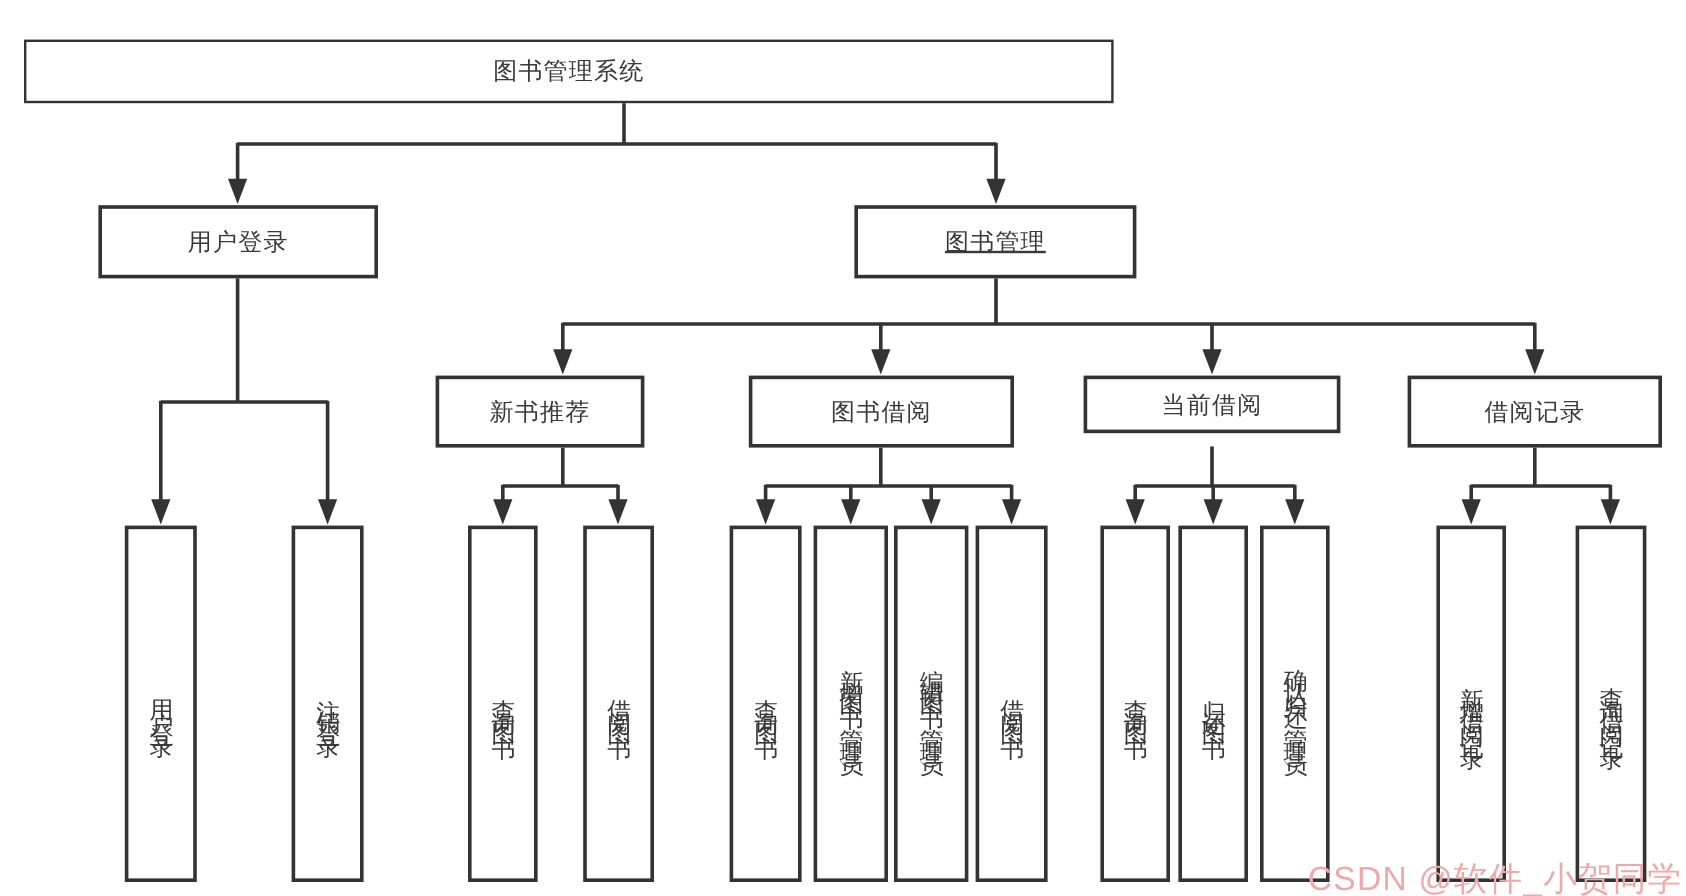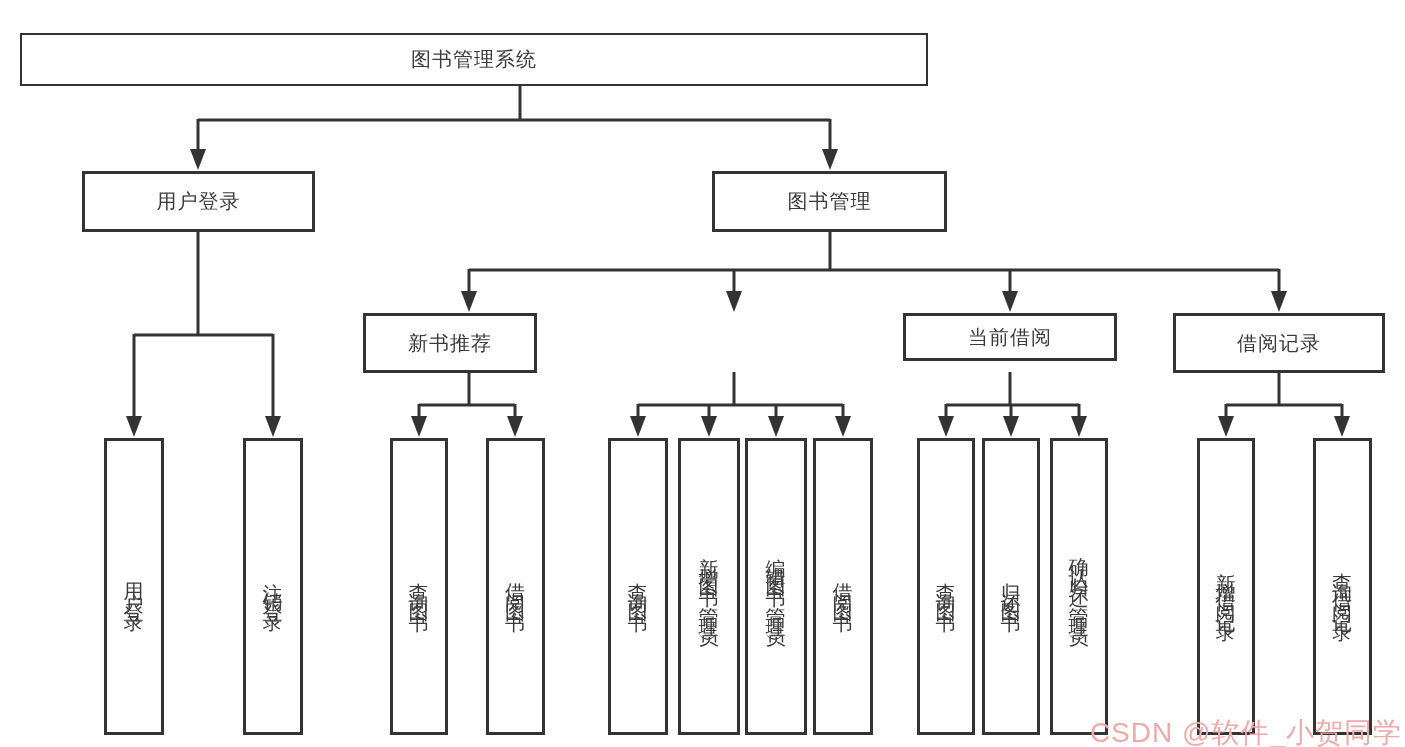--- a/index.html
+++ b/index.html
@@ -119,26 +119,29 @@
     </g>
   </svg>
 
   <div class="box root" style="left: 20px; top: 14px; width: 908px; height: 53px; border-color: rgb(51, 51, 51); margin-top: 19px;">
     <span>图书管理系统</span>
   </div>
 
   <div class="box" style="left: 82px; top: 171px; width: 233px; height: 61px; border-color: rgb(51, 51, 51);">
     <span>用户登录</span>
   </div>
-  <div class="box" style="left: 712px; top: 171px; width: 235px; height: 61px; border-color: rgb(51, 51, 51);">
+  <div class="box" style="left: 712px; top: 171px; width: 235px; height: 61px; border-color: rgb(51, 51, 51); text-decoration: underline;">
     <span>图书管理</span>
   </div>
 
   <div class="box" style="left: 363px; top: 313px; width: 174px; height: 60px; border-color: rgb(51, 51, 51);">
     <span>新书推荐</span>
+  </div>
+  <div class="box" style="left: 624px; top: 313px; width: 221px; height: 60px; border-color: rgb(51, 51, 51);">
+    <span>图书借阅</span>
   </div>
   <div class="box" style="left: 903px; top: 313px; width: 214px; height: 48px; border-color: rgb(51, 51, 51);">
     <span>当前借阅</span>
   </div>
   <div class="box" style="left: 1173px; top: 313px; width: 212px; height: 60px; border-color: rgb(51, 51, 51);">
     <span>借阅记录</span>
   </div>
 
   <div class="box v" style="left: 104px; top: 438px; width: 60px; height: 297px; border-color: rgb(51, 51, 51);">
     <span>用户登录</span>

